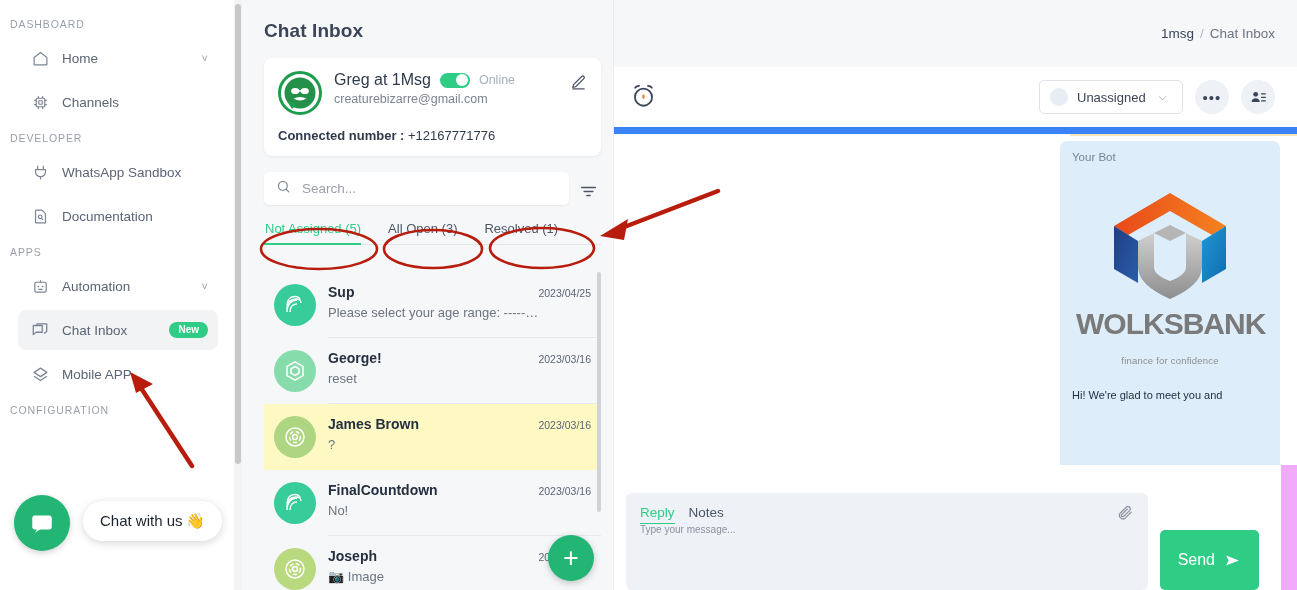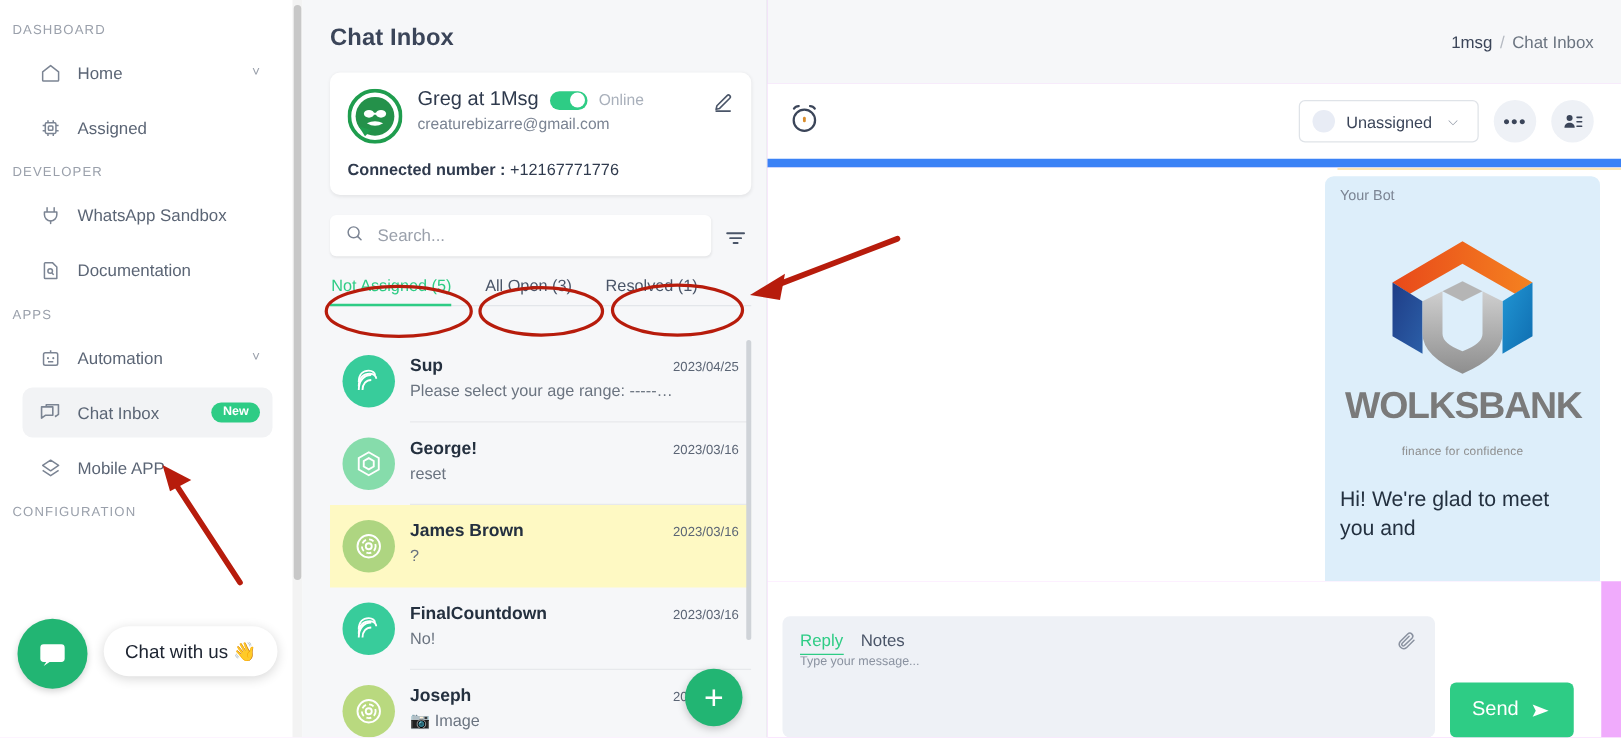--- a/index.html
+++ b/index.html
@@ -393,21 +393,21 @@
     margin-top: 2px;
     font-family: "Liberation Sans", sans-serif;
   }
   .logo-tag {
     font-size: 9.5px;
     color: #8d8d8d;
     margin-top: 14px;
     letter-spacing: 0.2px;
   }
   .bubble-text {
-    font-size: 17px;
+    font-size: 11px;
     color: #23303f;
     margin-top: 22px;
     line-height: 1.35;
   }
 
   .composer-wrap {
     position: absolute;
     left: 0; right: 16px; bottom: 0;
     height: 125px;
     background: #fff;
@@ -445,21 +445,21 @@
     font-size: 10px;
     color: #8a92a0;
     cursor: text;
   }
   .send-btn {
     margin-top: 49px;
     background: #2ecc85;
     color: #fff;
     border: none;
     border-radius: 5px;
-    height: 44px;
+    height: 60px;
     padding: 0 18px;
     font-size: 16px;
     display: flex; align-items: center; gap: 9px;
     cursor: pointer;
     font-family: "Liberation Sans", sans-serif;
   }
   #anno-layer {
     position: absolute; left: 0; top: 0;
     width: 1297px; height: 590px;
     pointer-events: none;
@@ -486,21 +486,21 @@
     </div>
 
     <div class="nav-item">
       <span class="nav-icon">
         <svg width="17" height="17" viewBox="0 0 24 24" fill="none" stroke="currentColor" stroke-width="1.7" stroke-linejoin="round">
             <rect x="6" y="6" width="12" height="12" rx="1.5"></rect>
             <rect x="9.5" y="9.5" width="5" height="5" rx="1"></rect>
             <path d="M9 3v3M15 3v3M9 18v3M15 18v3M3 9h3M3 15h3M18 9h3M18 15h3"></path>
           </svg>
       </span>
-      <span class="nav-label">Assigned</span>
+      <span class="nav-label">Channels</span>
     </div>
 
     <div class="section-label">DEVELOPER</div>
 
     <div class="nav-item">
       <span class="nav-icon">
         <svg width="17" height="17" viewBox="0 0 24 24" fill="none" stroke="currentColor" stroke-width="1.7" stroke-linecap="round" stroke-linejoin="round">
             <path d="M8 3v5M16 3v5M5 8h14v3a7 7 0 0 1-7 7 7 7 0 0 1-7-7z"></path>
             <path d="M12 18v3"></path>
           </svg>

